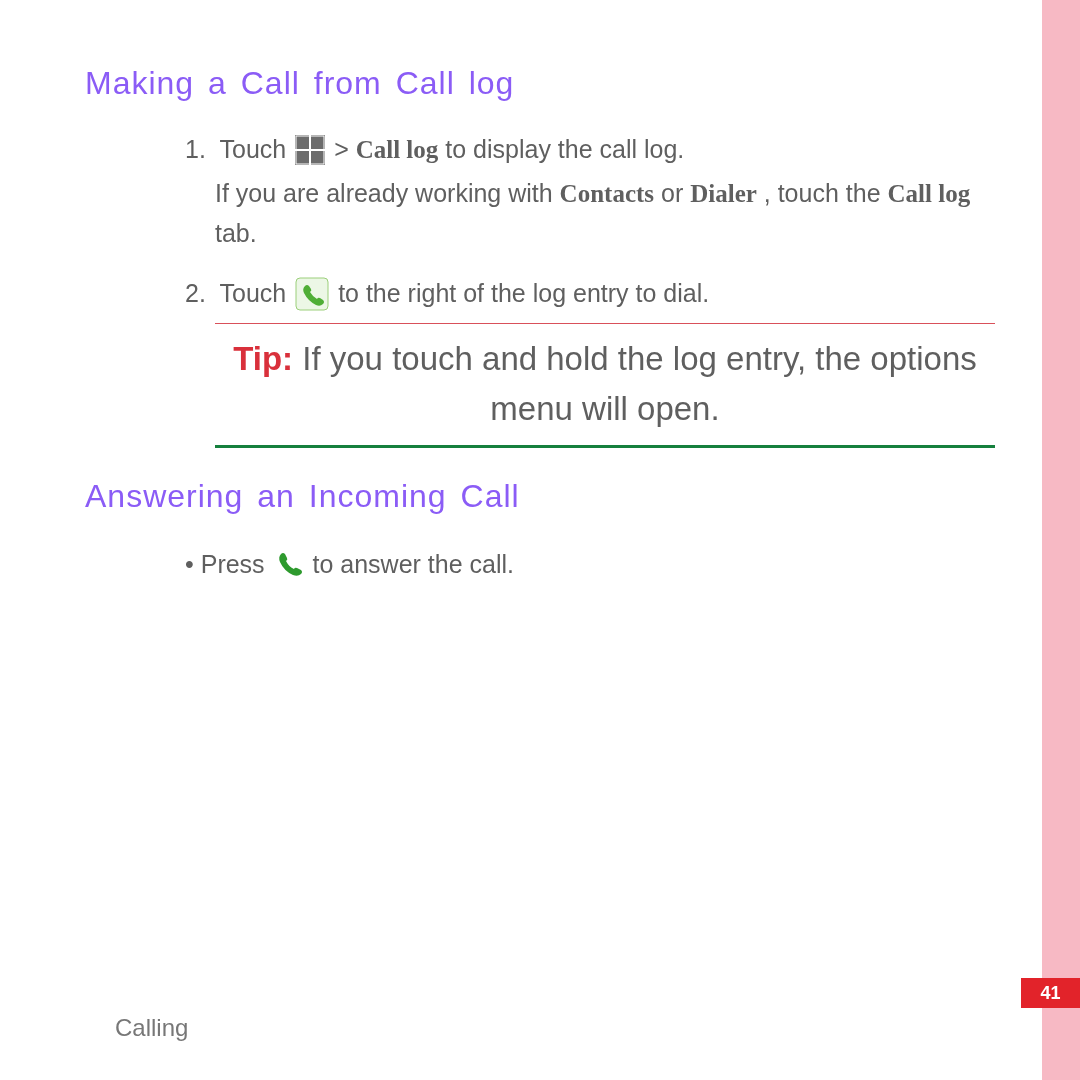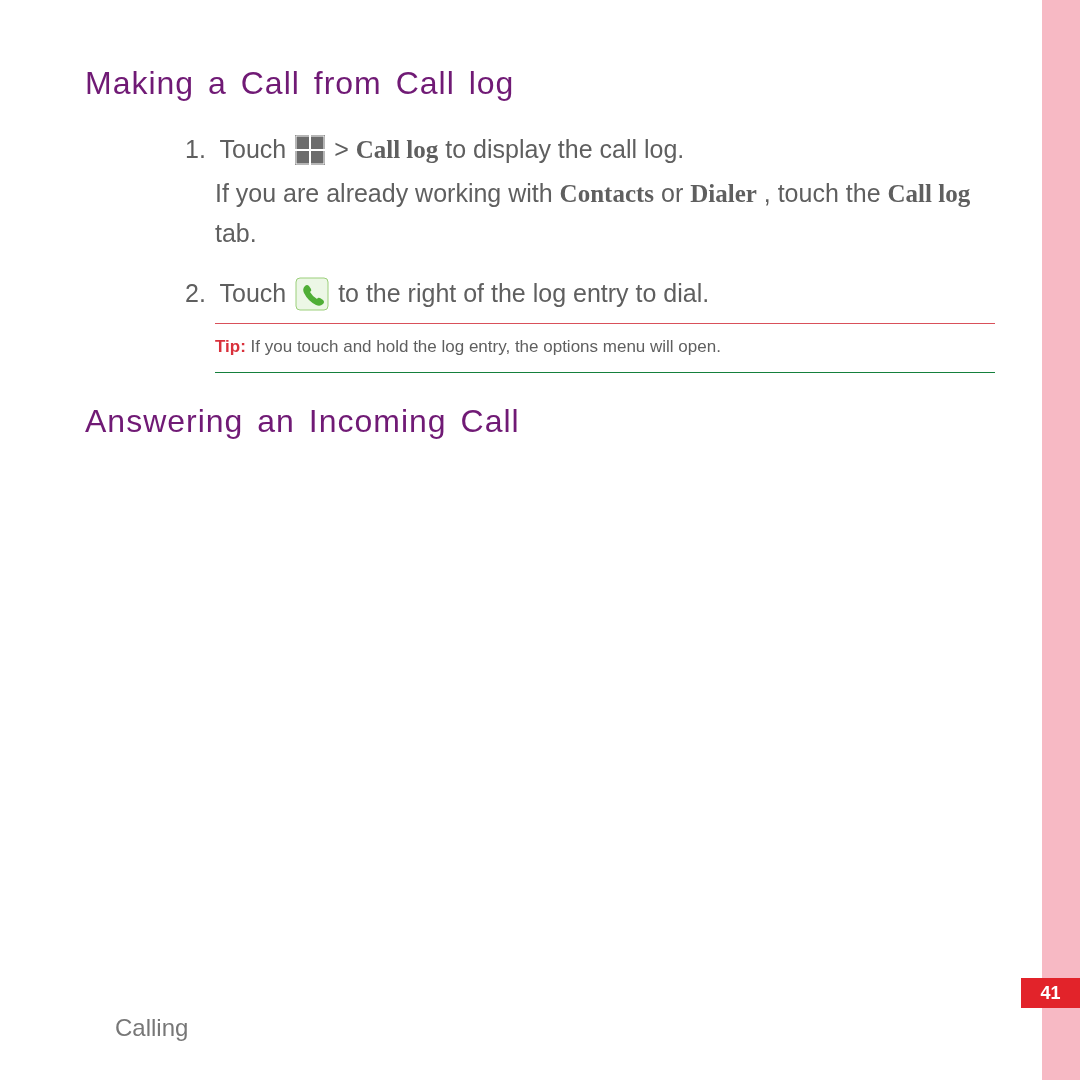--- a/index.html
+++ b/index.html
@@ -35,21 +35,21 @@
     line-height: 30px;
   }
   .content {
     position: absolute;
     left: 85px;
     top: 65px;
     width: 910px;
   }
   .section-title {
     font-size: 32px;
-    color: #701a75;
+    color: #8b5cf6;
     letter-spacing: 1px;
     word-spacing: 4px;
     margin: 0 0 28px 0;
     font-weight: normal;
   }
   .step {
     font-size: 25px;
     color: #5f5f5f;
     line-height: 1.55;
     margin: 0 0 4px 100px;
@@ -61,24 +61,25 @@
     margin: 0 0 22px 130px;
   }
   .step-num {
     display: inline-block;
     width: 28px;
   }
   b { color: #5f5f5f; font-weight: bold; font-family: Liberation Serif, serif; }
   .tip-box {
     margin: 10px 0 30px 130px;
     border-top: 1px solid #d9505a;
-    border-bottom: 1px solid #15803d;
+    border-bottom: 3px solid #15803d;
     padding: 10px 0 12px 0;
-    font-size: 17px;
+    font-size: 33px;
     line-height: 1.5;
+    text-align: center;
   }
   .tip-label { color: #d9303b; font-weight: bold; }
   .main-heading {
     font-size: 42px;
     color: #707070;
     margin: 28px 0 18px 0;
     font-weight: normal;
     letter-spacing: 0.5px;
   }
   .body-para {
@@ -180,17 +181,26 @@
 
   <div class="tip-box">
     <span class="tip-label">Tip:  </span>
     <span>If you touch and hold the log entry, the options menu will open.</span>
   </div>
 
 
   <h2 class="section-title">Answering an Incoming Call</h2>
 
 
+  <p class="bullet-line">
+    <span class="bullet-dot">Press  </span>
+    <span class="icon-call-glyph">
+      <svg viewBox="0 0 30 30" width="30" height="30">
+        <path d="M7 5 q2 -2 4 0 l2 4 q1 2 -1 3 q3 6 8 8 q1 -2 3 -1 l4 2 q2 2 0 4 q-3 3 -8 1 q-9 -4 -13 -13 q-2 -5 1 -8 z" fill="#2e9a2e"></path>
+      </svg>
+    </span>
+    <span>  to answer the call.</span>
+  </p>
 
 
 </div>
 
 <div class="footer-label">Calling</div>
 
 </body></html>

